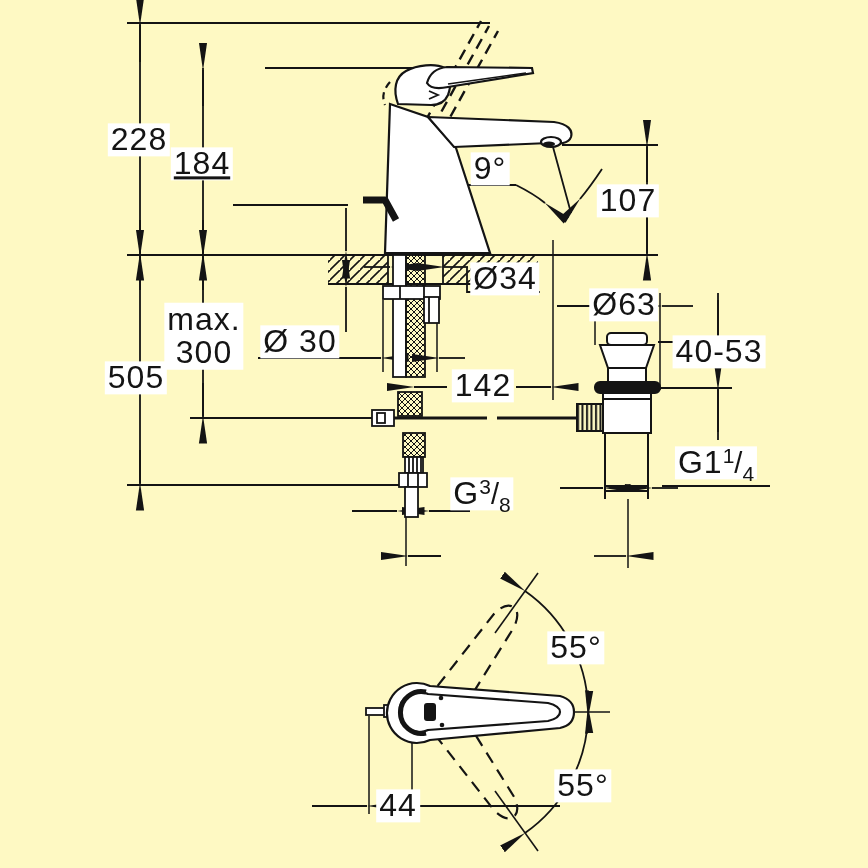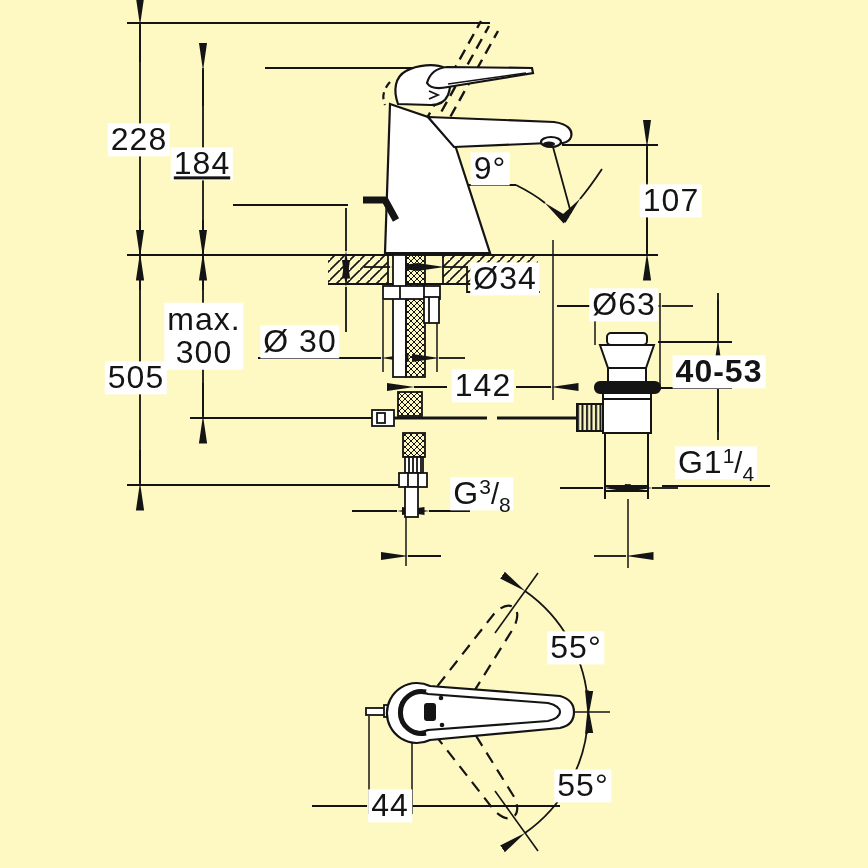--- a/index.html
+++ b/index.html
@@ -177,34 +177,34 @@
     <path d="M426,692 A21,21 0 1 0 426,733" stroke-width="5"></path>
     <rect x="424" y="703" width="12" height="18" rx="3" fill="#141414" stroke="none"></rect>
     <circle cx="441" cy="698" r="2.3" fill="#141414" stroke="none"></circle>
     <circle cx="442" cy="725" r="2.3" fill="#141414" stroke="none"></circle>
   </g>
 </svg>
 
 <div class="lbl" style="left:139px;top:140px;">228</div>
 <div class="lbl" style="left:202px;top:164px;text-decoration:underline;">184</div>
 <div class="lbl" style="left:490px;top:169px;">9°</div>
-<div class="lbl" style="left:671px;top:201px;">107</div>
+<div class="lbl" style="left:628px;top:201px;">107</div>
 <div class="lbl" style="left:505px;top:279px;text-align:right;">Ø34</div>
 <div class="lbl" style="left:300px;top:342px;">Ø 30</div>
 <div class="lbl" style="left:204px;top:336px;">
   <div>max.</div>
   <div>300</div>
 </div>
 <div class="lbl" style="left:136px;top:378px;">505</div>
 <div class="lbl" style="left:483px;top:386px;">142</div>
 <div class="lbl" style="left:624px;top:305px;">Ø63</div>
-<div class="lbl" style="left:719px;top:372px;font-weight:bold;">40-53</div>
+<div class="lbl" style="left:719px;top:352px;">40-53</div>
 <div class="lbl" style="left:716px;top:463px;">
   <span>G1</span><span class="sup">1</span><span class="slash">/</span><span class="sub">4</span>
 </div>
 <div class="lbl" style="left:482px;top:494px;">
   <span>G</span><span class="sup">3</span><span class="slash">/</span><span class="sub">8</span>
 </div>
 <div class="lbl" style="left:576px;top:648px;">55°</div>
 <div class="lbl" style="left:583px;top:786px;">55°</div>
-<div class="lbl" style="left:390px;top:806px;">44</div>
+<div class="lbl" style="left:398px;top:806px;">44</div>
 
 </div>
 
 </body></html>

